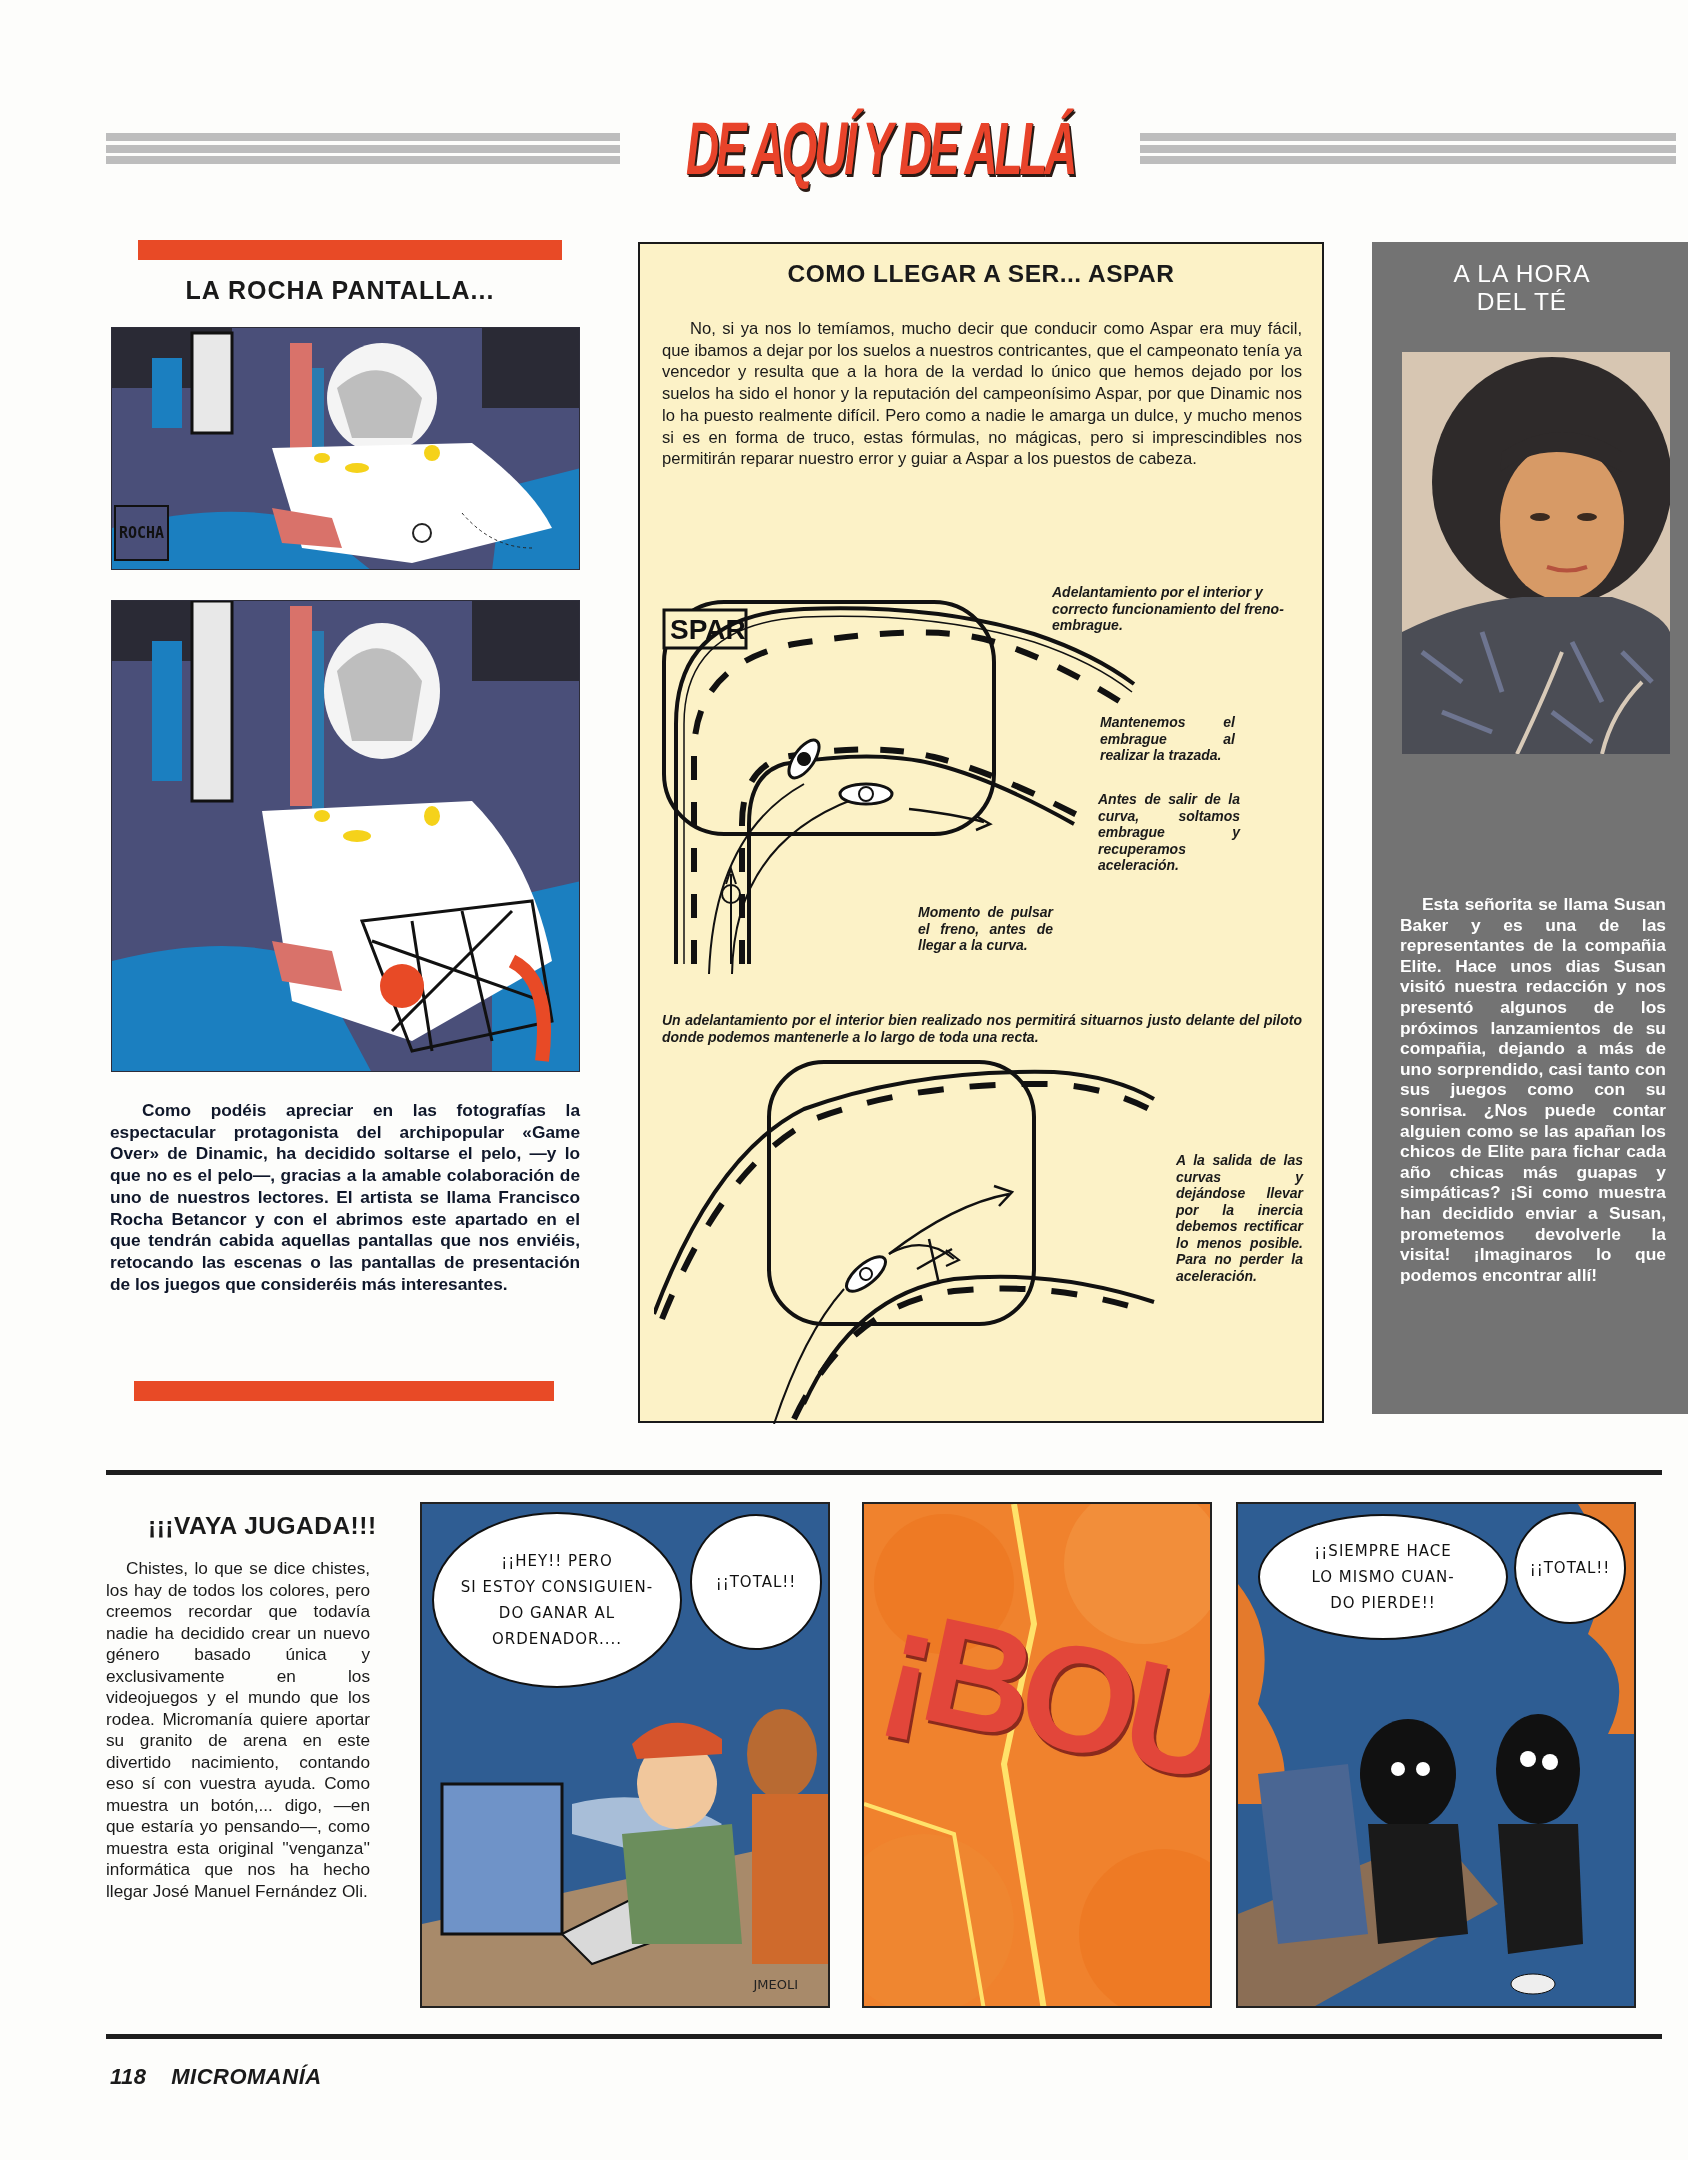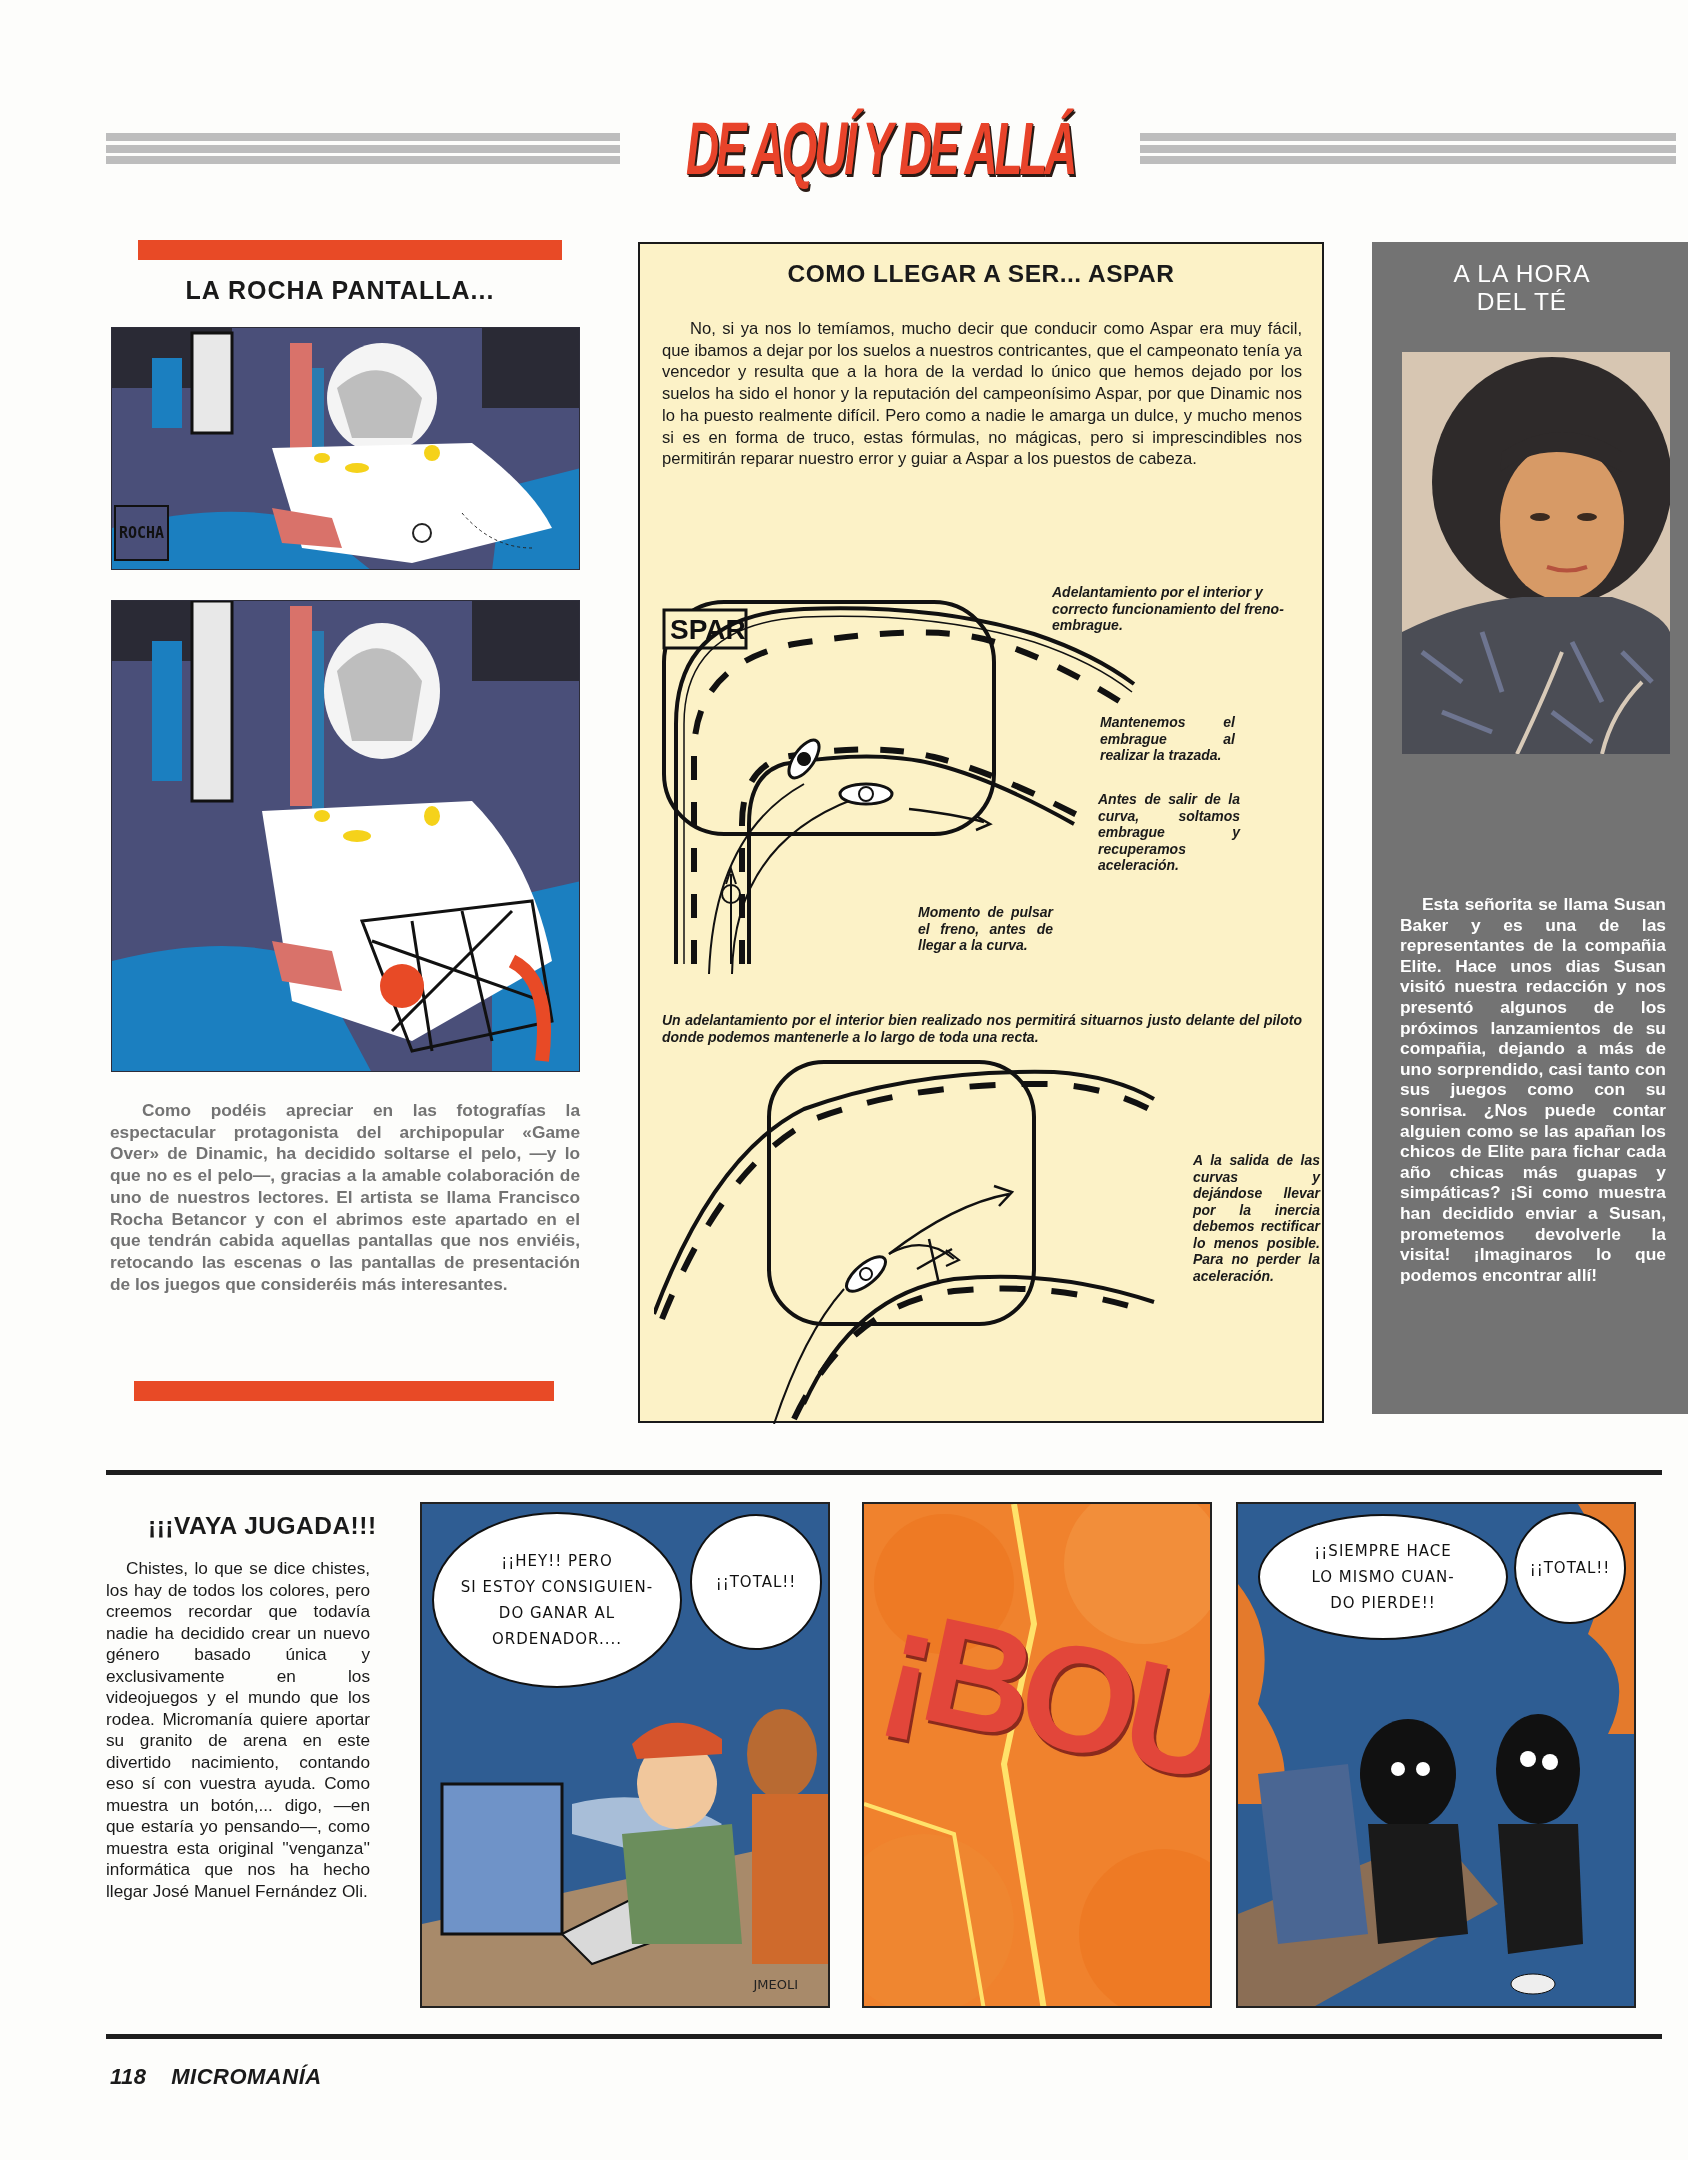--- a/index.html
+++ b/index.html
@@ -34,21 +34,21 @@
     background: #4a4f79;
   }
   .pixel-img.img1 { top: 327px; height: 243px; }
   .pixel-img.img2 { top: 600px; height: 472px; }
   .rocha-tag {
     position: absolute; left: 2px; bottom: 8px; border: 2px solid #111; background: #4a4f79;
     padding: 17px 3px; font-family: "DejaVu Sans Mono", monospace; font-weight: 700; font-size: 15px; color: #111;
   }
   .left-body {
     position: absolute; left: 110px; top: 1100px; width: 470px;
-    font-size: 17.3px; line-height: 21.7px; font-weight: 700; text-align: justify; color: #737373;
+    font-size: 17.3px; line-height: 21.7px; font-weight: 700; text-align: justify; color: #0f172a;
     text-indent: 32px;
   }
 
   
   .aspar-box {
     position: absolute; left: 638px; top: 242px; width: 686px; height: 1181px;
     background: #fcf2c7; border: 2px solid #1a1a1a;
   }
   .aspar-title {
     position: absolute; left: 0; top: 16px; width: 100%; text-align: center;
@@ -63,21 +63,21 @@
   .diagram.d2 { left: 14px; top: 790px; width: 560px; height: 390px; }
   .caption {
     position: absolute; font-style: italic; font-weight: 700; font-size: 14px; line-height: 16.5px;
     text-align: justify; color: #1a1a1a;
   }
   .cap-adel { left: 412px; top: 340px; width: 260px; text-align: left; }
   .cap-mant { left: 460px; top: 470px; width: 135px; }
   .cap-antes { left: 458px; top: 547px; width: 142px; }
   .cap-momento { left: 278px; top: 652px; width: 135px; margin-top: 8px; }
   .cap-un { left: 22px; top: 768px; width: 640px; }
-  .cap-salida { left: 553px; top: 908px; width: 127px; font-style: italic; }
+  .cap-salida { left: 536px; top: 908px; width: 127px; font-style: italic; }
 
   
   .blue-panel {
     position: absolute; left: 1372px; top: 242px; width: 316px; height: 1172px;
     background: #737373;
   }
   .blue-heading {
     position: absolute; left: 0; top: 18px; width: 300px; text-align: center;
     color: #fff; font-size: 24.5px; font-weight: 400; line-height: 28px; letter-spacing: 1px;
   }

